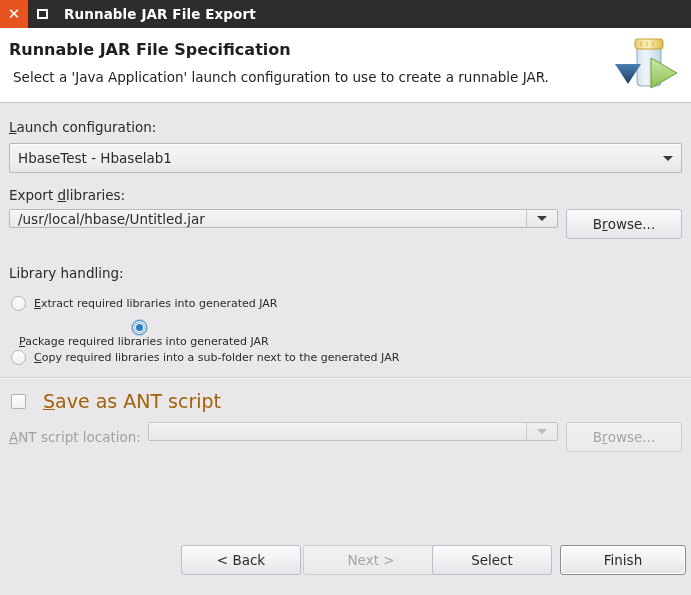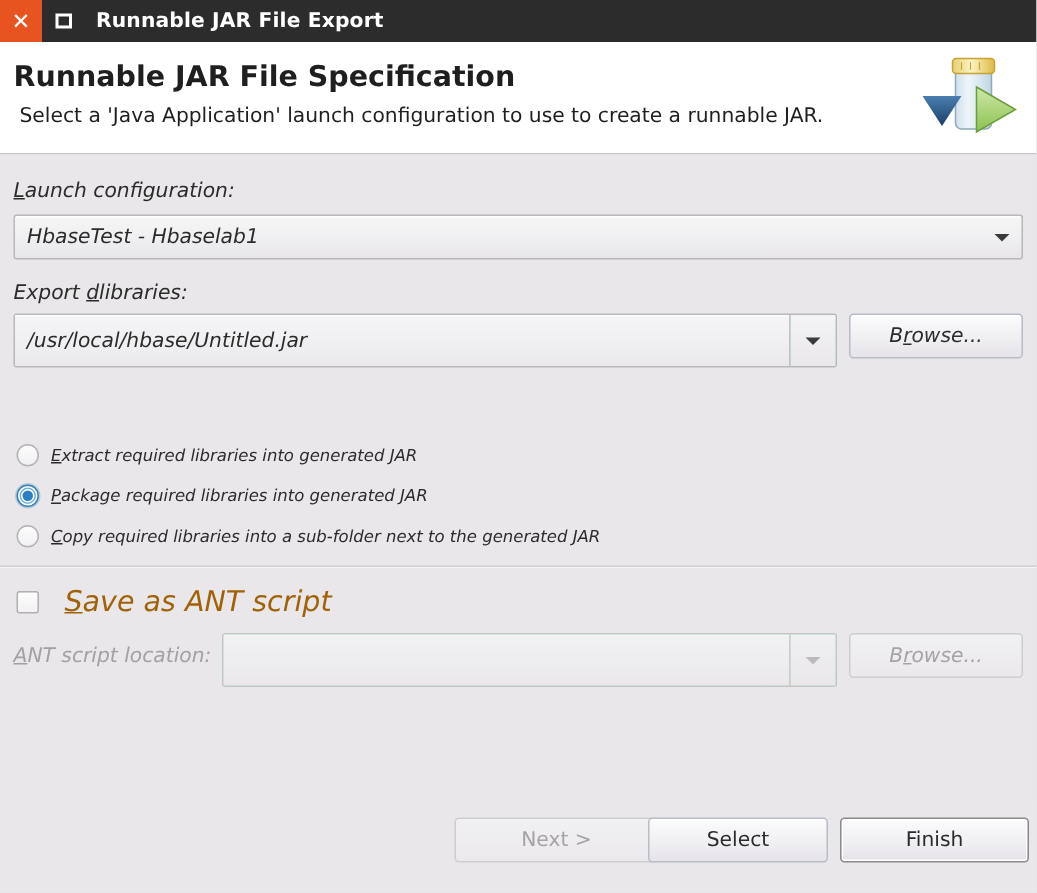--- a/index.html
+++ b/index.html
@@ -75,21 +75,21 @@
     height: 75px;
     flex: 0 0 75px;
     position: relative;
     border-bottom: 1px solid #c8c5c8;
     box-sizing: border-box;
   }
   .header-title {
     position: absolute;
     left: 9px;
     top: 12px;
-    font-size: 19px;
+    font-size: 16px;
     font-weight: bold;
     color: #1f1f1f;
   }
   .header-desc {
     position: absolute;
     left: 13px;
     top: 41px;
     font-size: 13.5px;
     color: #1f1f1f;
   }
@@ -99,21 +99,20 @@
     top: 4px;
     width: 72px;
     height: 66px;
   }
 
   
   .body-area {
     position: relative;
     flex: 1 1 auto;
     background: #e9e7e9;
-    font-style: italic;
   }
 
   .lbl {
     font-size: 13.5px;
     color: #2b2b2b;
     white-space: nowrap;
   }
   .lbl.disabled {
     color: #a3a0a2;
   }
@@ -161,25 +160,25 @@
     border-right: 5px solid transparent;
     border-top: 5px solid #3a3a3a;
   }
   .caret.disabled {
     border-top-color: #aeabae;
   }
 
   
   .entry-combo {
     position: absolute;
-    height: 36px;
+    height: 19px;
     box-sizing: border-box;
     display: flex;
     align-items: stretch;
-    background: #86efac;
+    background: #8b5cf6;
     border: 1px solid #bab7bb;
     border-radius: 2px;
   }
   .entry-combo .etext {
     flex: 1 1 auto;
     background: linear-gradient(to bottom, #f5f4f6 0%, #efeef0 60%, #eae8eb 100%);
     display: flex;
     align-items: center;
     font-size: 13.5px;
     color: #2b2b2b;
@@ -396,27 +395,28 @@
           <span class="caret"></span>
         </div>
     </div>
 
     <div class="btn" style="left:566px; top:106px; width:116px;">
         <span>B</span>
         <span class="mn">r</span>
         <span>owse...</span>
       </div>
 
+    <div class="lbl row-label" style="top:162px;">Library handling:</div>
 
     <div class="radio-row" style="top:190px;">
       <span class="radio"></span>
       <span class="radio-label"><span class="mn">E</span><span>xtract required libraries into generated JAR</span></span>
     </div>
 
-    <div class="radio-row" style="top:217px;">
+    <div class="radio-row" style="top:217px;flex-direction:column;">
       <span class="radio checked"></span>
       <span class="radio-label"><span class="mn">P</span><span>ackage required libraries into generated JAR</span></span>
     </div>
 
     <div class="radio-row" style="top:244px;">
       <span class="radio"></span>
       <span class="radio-label"><span class="mn">C</span><span>opy required libraries into a sub-folder next to the generated JAR</span></span>
     </div>
 
     <div class="sep" style="top:274px;"></div>
@@ -438,18 +438,19 @@
     <div class="btn disabled" style="left:566px; top:319px; width:116px;">
         <span>B</span>
         <span class="mn">r</span>
         <span>owse...</span>
       </div>
 
   </div>
 
   <div class="footer">
 
+    <div class="btn" style="left:181px; top:13px; width:120px;">&lt; Back</div>
     <div class="btn disabled" style="left:303px; top:13px; width:136px;">Next &gt;</div>
     <div class="btn" style="left:432px; top:13px; width:120px;">Select</div>
     <div class="btn default" style="left:560px; top:13px; width:126px;">Finish</div>
   </div>
 
 </div>
 
 </body></html>

